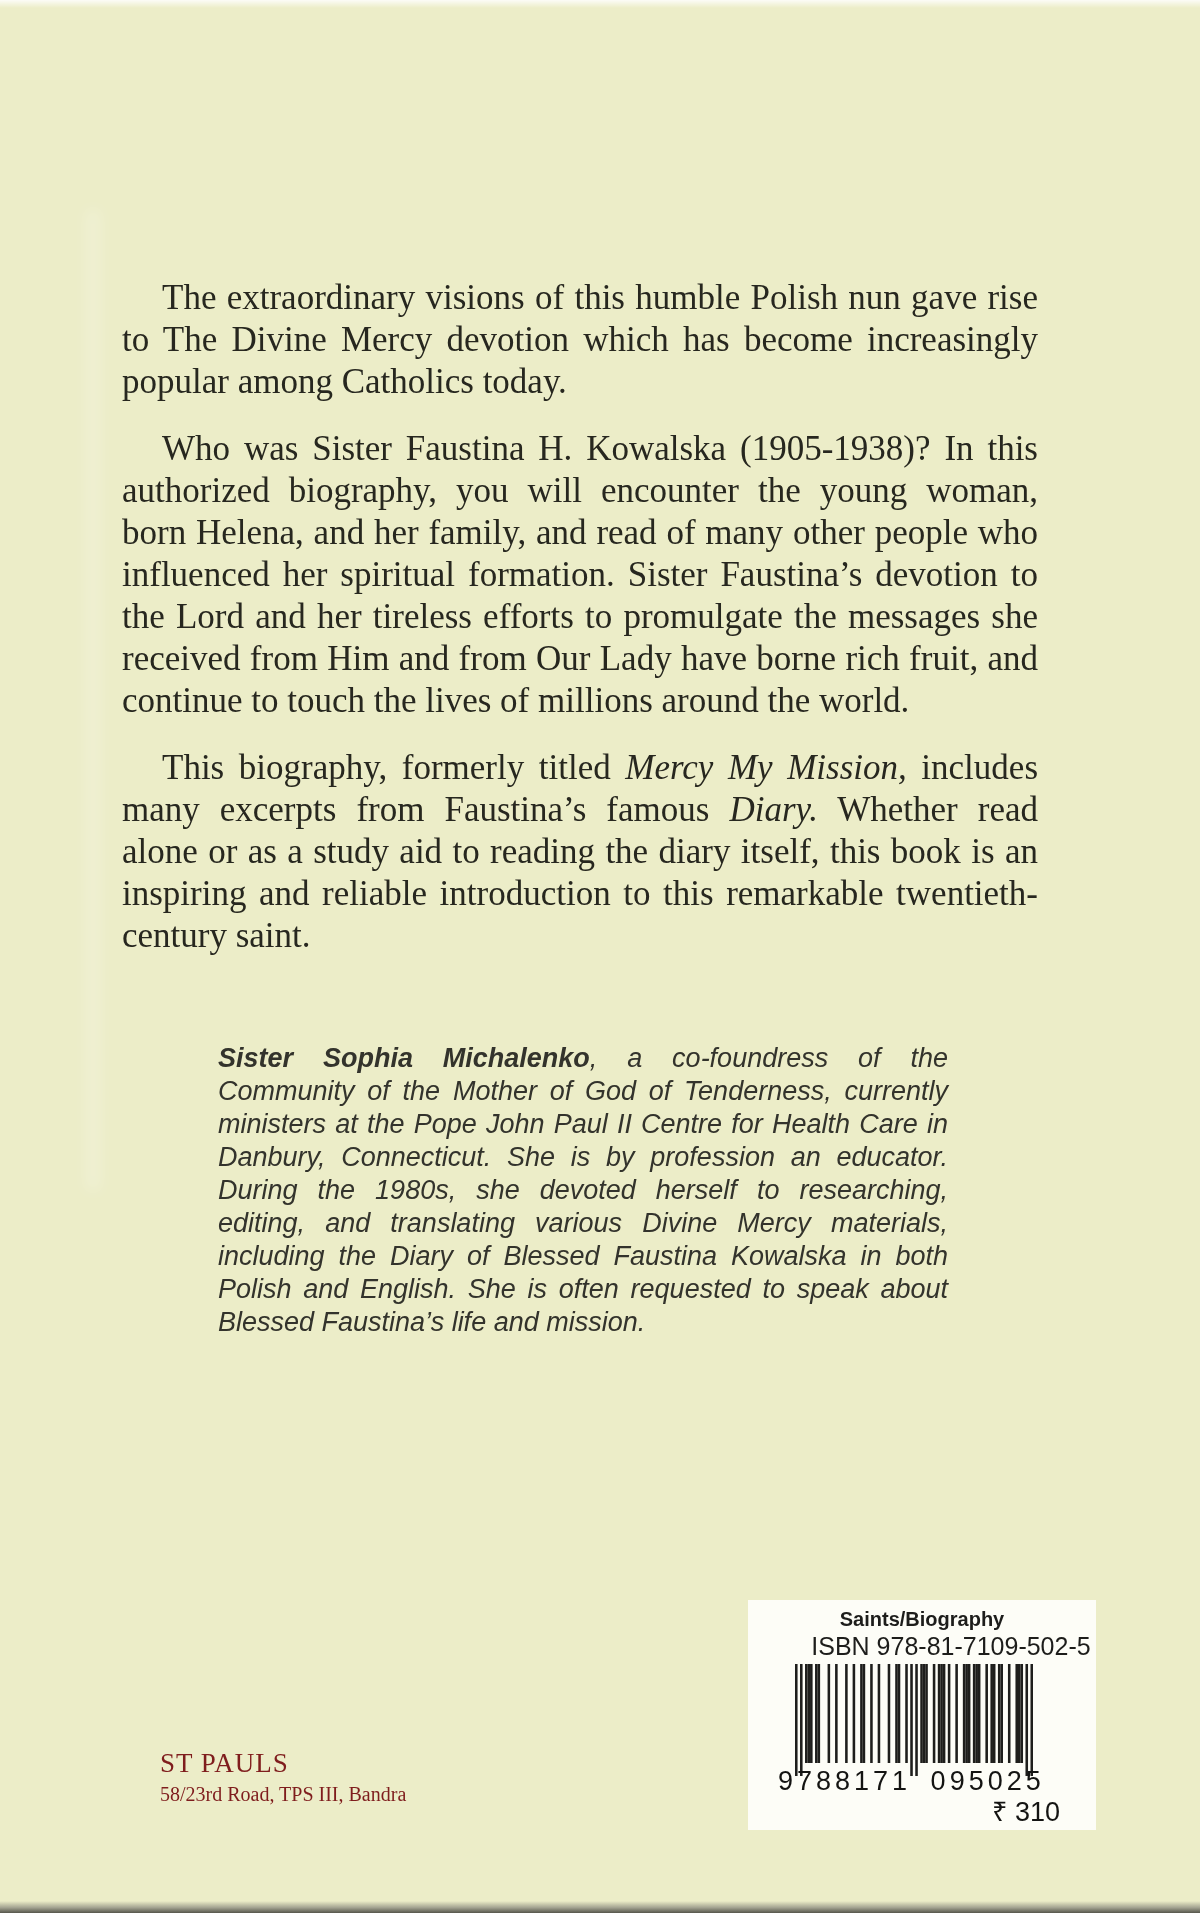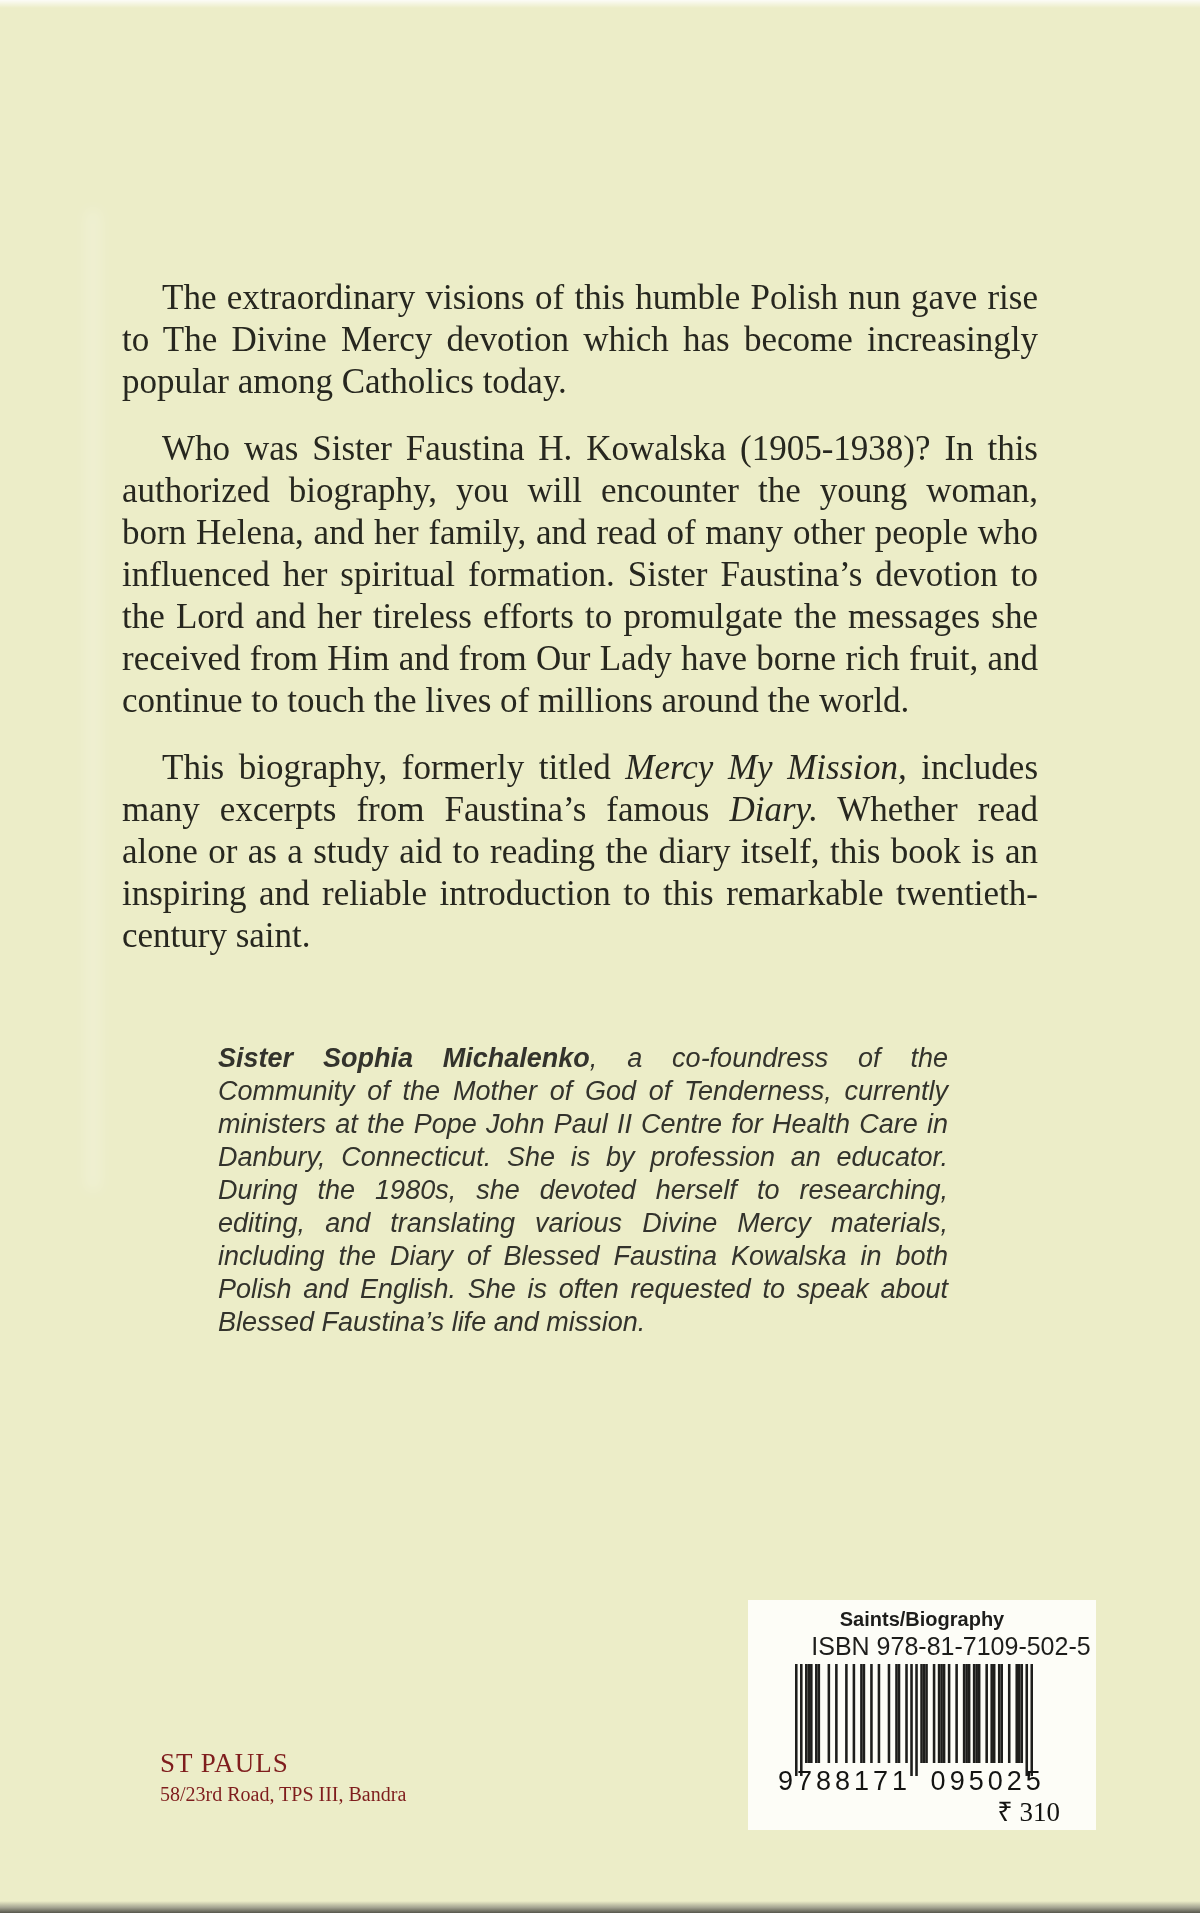--- a/index.html
+++ b/index.html
@@ -70,21 +70,21 @@
   .digits{
     position:absolute;left:30px;top:166px;width:260px;
     text-align:center;
     font-family:"Liberation Sans", sans-serif;
     font-size:27px;color:#141412;
     letter-spacing:4px;word-spacing:8px;
     white-space:nowrap;
   }
   .price{
     position:absolute;right:36px;top:192px;
-    font-family:Liberation Serif, serif;
+    font-family:Liberation Sans, sans-serif;
     font-size:27px;color:#141412;
   }
 </style>
 </head>
 <body>
 
 <div class="cover">
 
   <div class="top-edge"></div>
   <div class="crease"></div>

